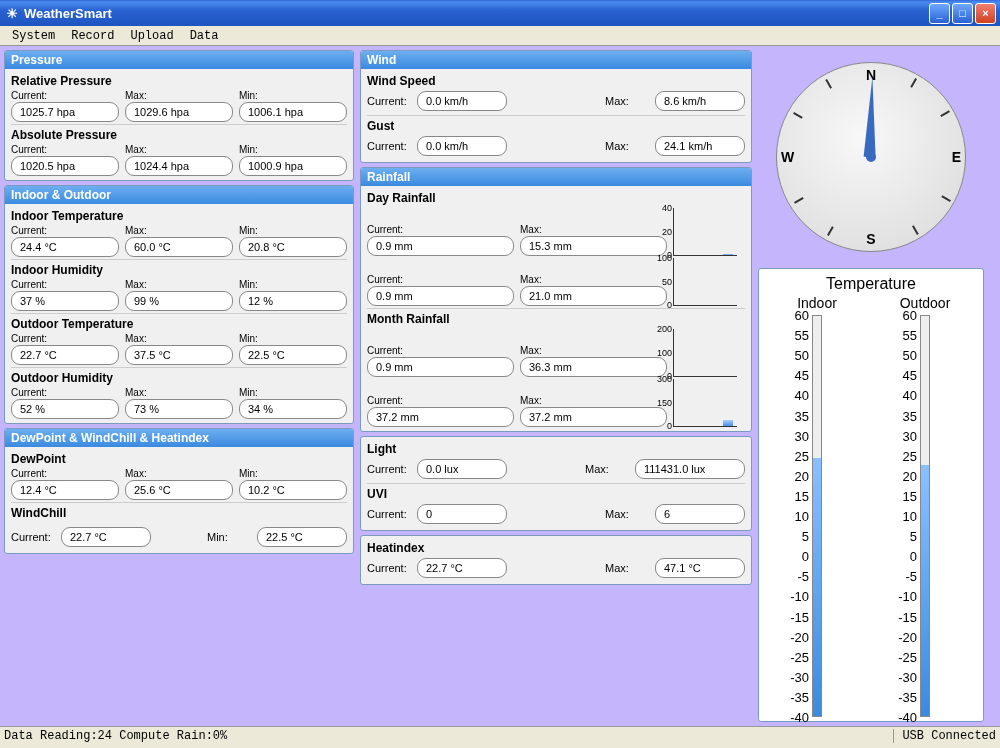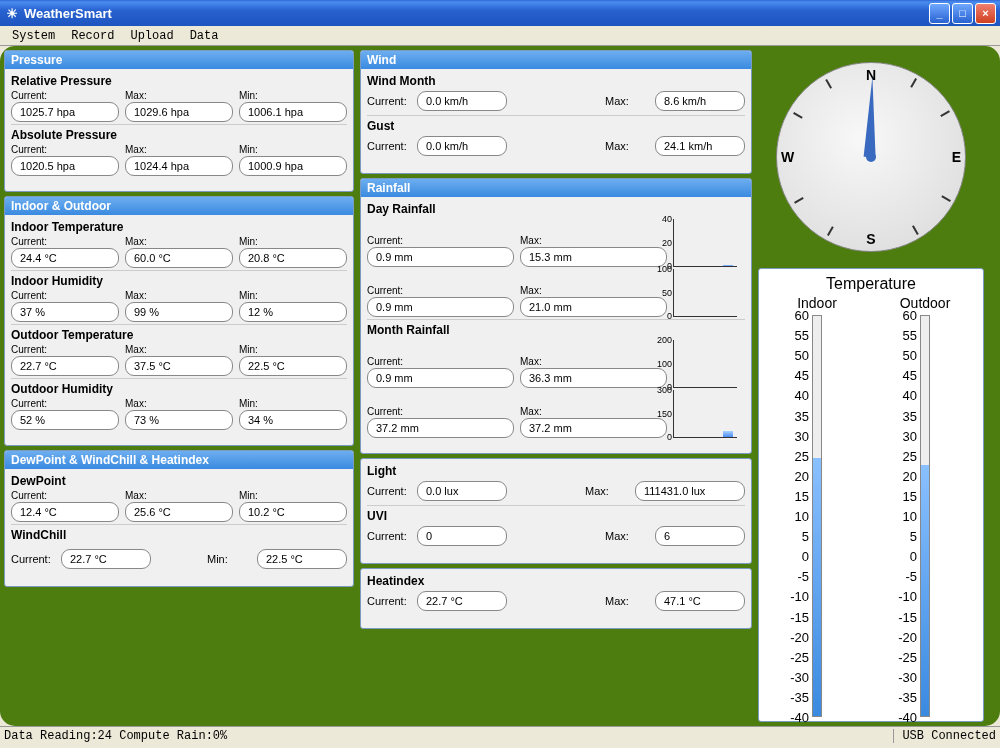--- a/index.html
+++ b/index.html
@@ -48,41 +48,40 @@
   padding: 0 4px;
   font-family: "Courier New", monospace;
   font-size: 12px;
 }
 .menubar span { padding: 2px 8px; cursor: default; }
 .content {
   display: flex;
   padding: 4px;
   gap: 6px;
   height: 680px;
-  background: #4d7c0f;
-  border-radius: 15px;
+  background: #c4b5fd;
 }
 .col { display: flex; flex-direction: column; gap: 4px; }
 .col1 { width: 350px; }
 .col2 { width: 392px; }
 .col3 { width: 226px; }
 .panel {
   border: 1px solid #7a9ac0;
   border-radius: 3px;
   background: #f0f0f0;
   overflow: hidden;
 }
 .panel-header {
   background: linear-gradient(to bottom, #6daef0, #3a8ae0);
   color: white;
   font-weight: bold;
   padding: 2px 6px;
   font-size: 12px;
 }
-.panel-body { padding: 2px 6px 15px 6px; }
+.panel-body { padding: 2px 6px 4px 6px; }
 .subhead {
   font-weight: bold;
   font-size: 12px;
   padding: 3px 0 1px 0;
   border-top: 1px solid #ccc;
   margin-top: 2px;
 }
 .subhead:first-child { border-top: none; margin-top: 0; }
 .row3 {
   display: grid;
@@ -396,21 +395,21 @@
         </div>
       </div>
     </div>
   </div>
 
   <div class="col col2">
 
     <div class="panel">
       <div class="panel-header">Wind</div>
       <div class="panel-body">
-        <div class="subhead">Wind Month</div>
+        <div class="subhead">Wind Speed</div>
         <div class="inline-row">
           <span class="lbl">Current:</span>
           <span class="field-value">0.0 km/h</span>
           <span class="spacer"></span>
           <span class="lbl">Max:</span>
           <span class="field-value">8.6 km/h</span>
         </div>
         <div class="subhead">Gust</div>
         <div class="inline-row">
           <span class="lbl">Current:</span>

